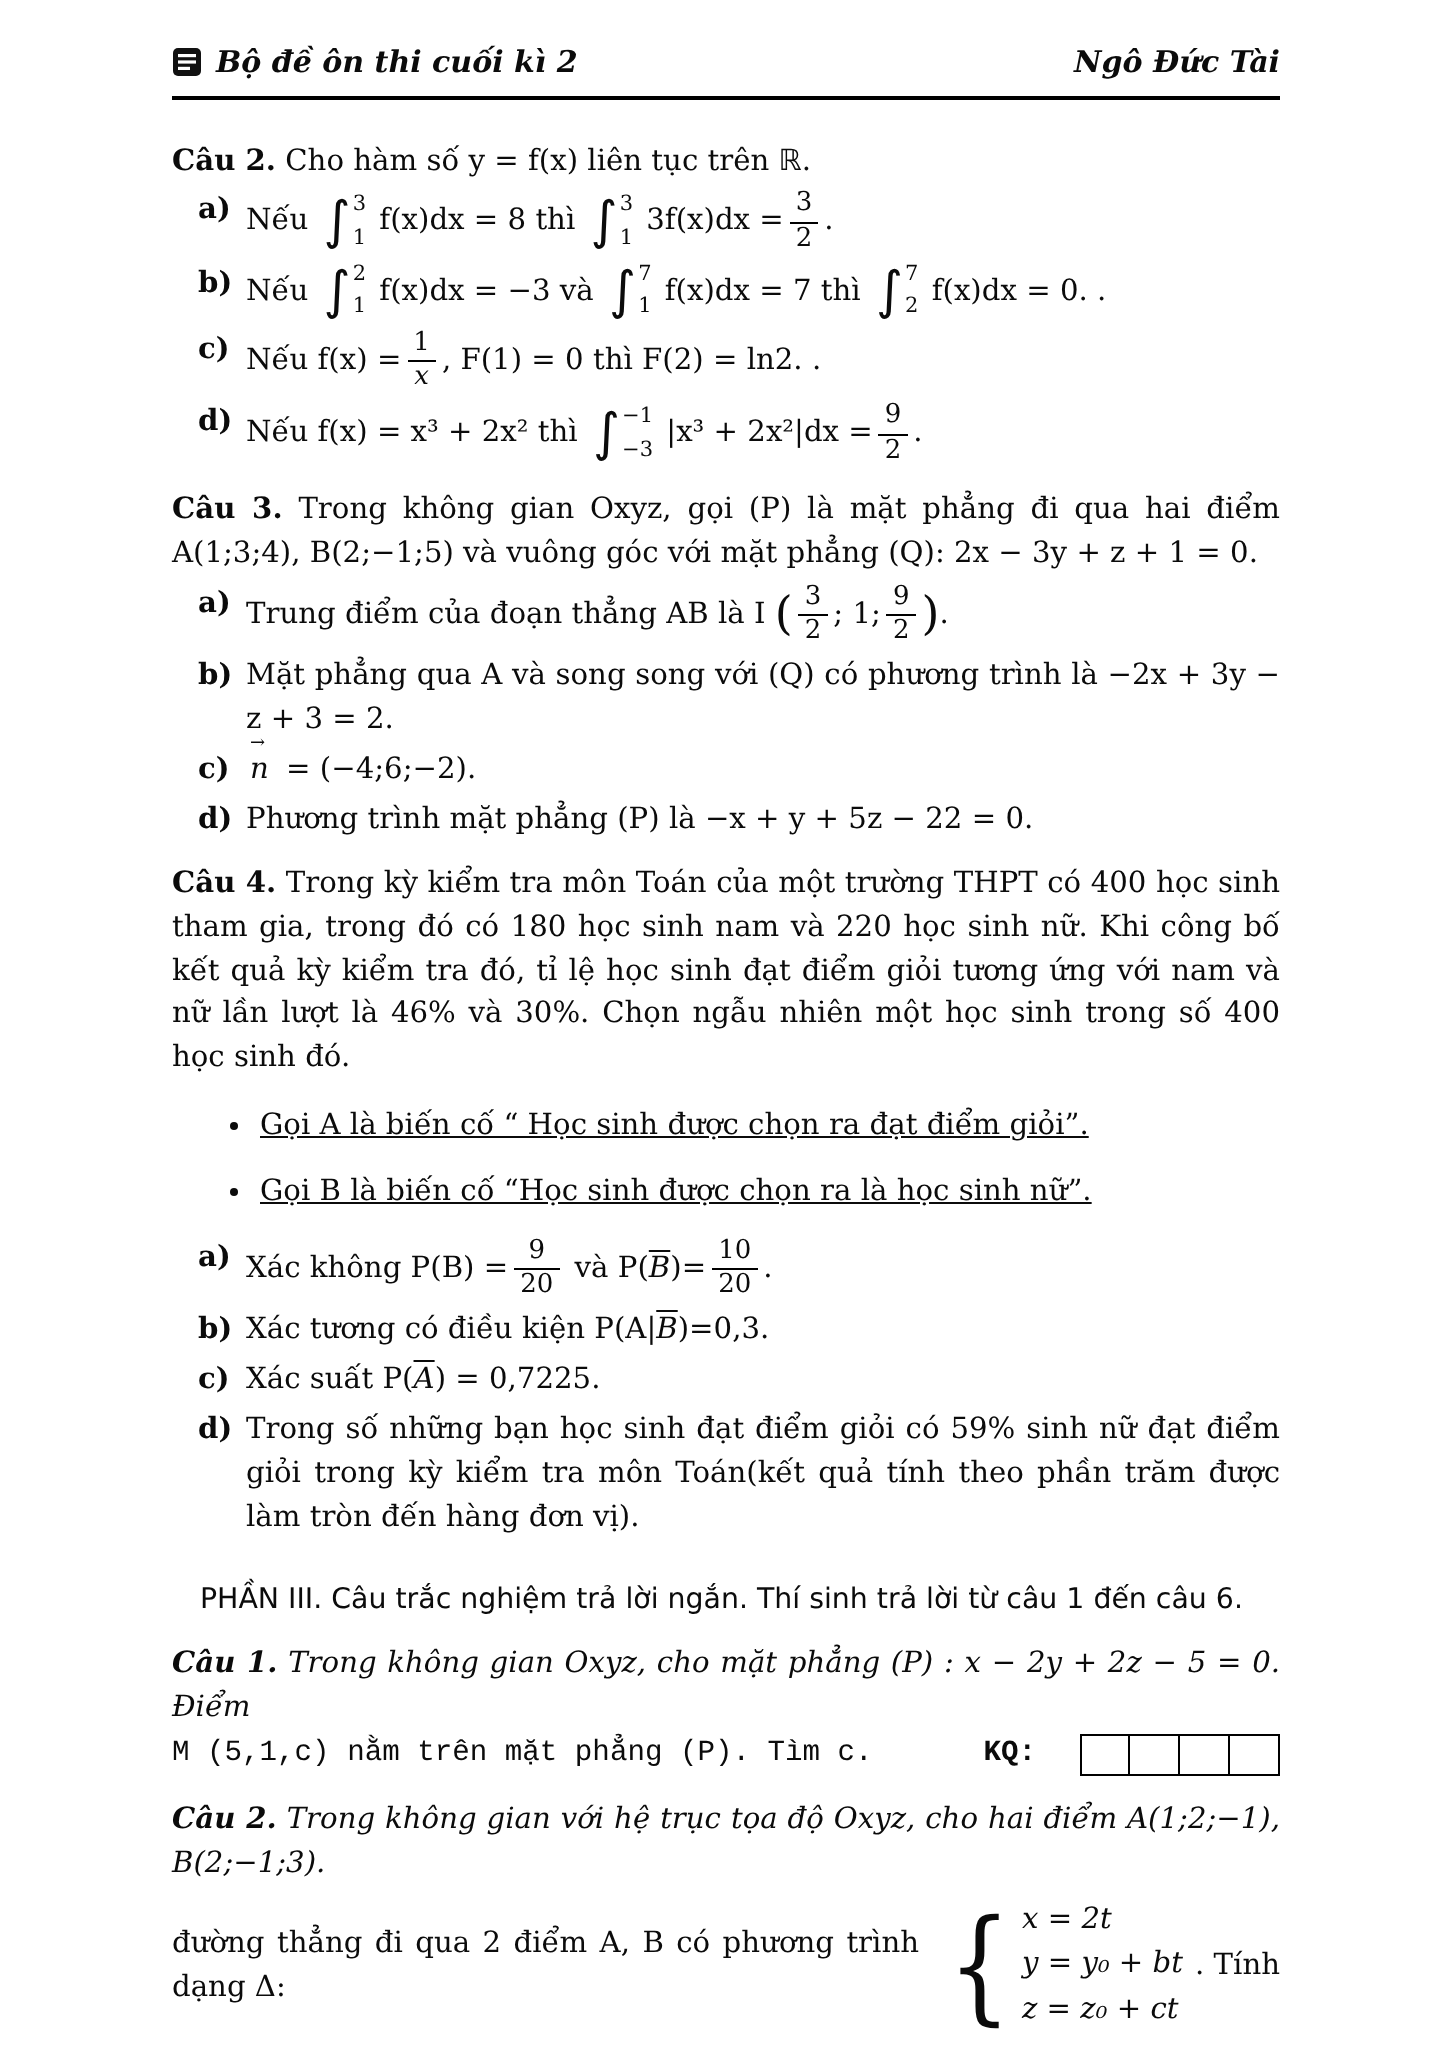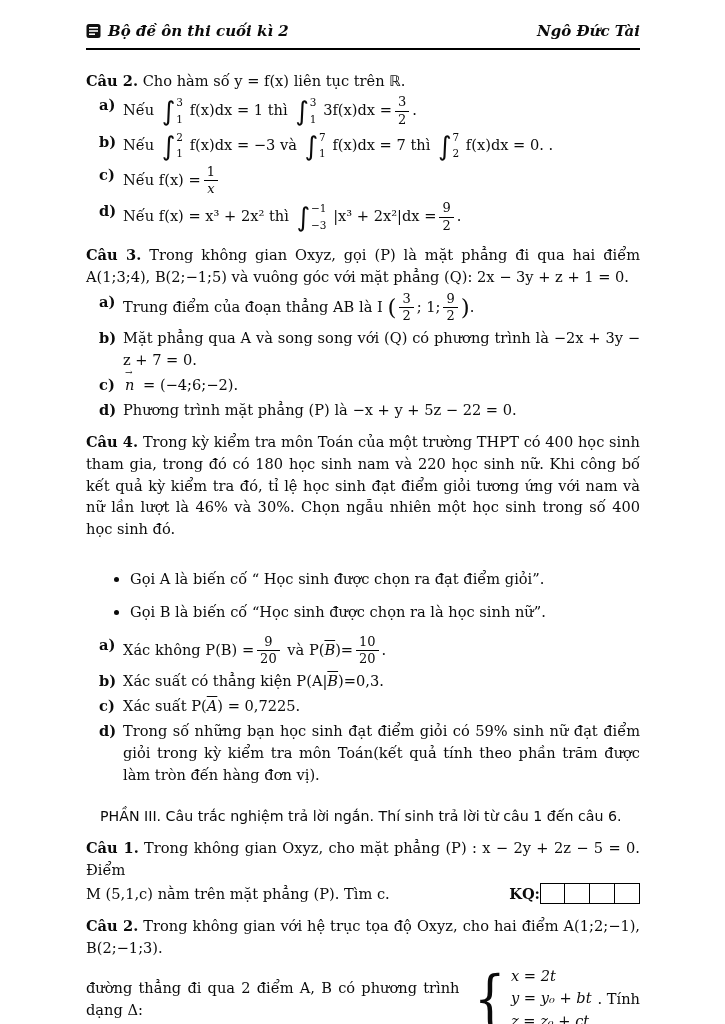--- a/index.html
+++ b/index.html
@@ -17,21 +17,21 @@
          font-style:italic; font-weight:bold; font-size:15px; padding-bottom:5px; }
   .hdr-left { display:flex; align-items:center; gap:7px; }
   .rule { border:none; border-top:2px solid #000; }
   .hdr-rule { margin-bottom:10px; }
 
   .content { flex:0 0 auto; }
 
   
   .q { margin-top:10px; }
   .qpara { text-align:justify; }
-  .jline { text-align:justify; text-align-last:justify; }
+  .jline { text-align:justify; text-align-last:justify;font-style:italic; }
   .qlabel { font-weight:bold; }
   .items { padding-left:13px; margin-top:2px; }
   .item { display:flex; margin-top:3px; }
   .item-label { font-weight:bold; flex:none; width:24px; }
   .item-body { display:block; flex:1; text-align:justify; }
 
   
   .ds { font-family:"DejaVu Sans", sans-serif; }
   .intg { display:inline-flex; align-items:center; vertical-align:middle; margin:0 2px 0 3px; }
   .int-sign { font-family:"DejaVu Sans", sans-serif; font-size:26px; line-height:1; }
@@ -43,30 +43,30 @@
           text-align:center; margin:0 3px; font-size:13px; line-height:1.25; }
   .frac .fn { padding:0 3px; border-bottom:1px solid #000; }
   .frac .fd { padding:0 3px; }
   .frac .it { font-style:italic; }
   .bigp { font-size:23px; vertical-align:middle; line-height:1; }
   .bar { text-decoration:overline; font-style:italic; }
   .vecw { position:relative; display:inline-block; font-style:italic; margin:0 4px 0 2px; }
   .vec-arrow { position:absolute; top:-8px; left:0; font-size:9px; font-style:normal; }
 
   
-  .bullets { list-style:disc; margin:28px 0 6px 18px; padding-left:26px; }
+  .bullets { list-style:disc; margin:12px 0 6px 18px; padding-left:26px;text-decoration:underline; }
   .bullets li { margin:11px 0; text-align:justify; }
 
   
   .part-title { font-family:"DejaVu Sans", sans-serif; font-weight:normal;
                 font-size:14.2px; margin-top:20px; padding-left:14px; }
 
   
-  .kq-row { display:flex; justify-content:space-between; align-items:center; margin-top:2px; }
-  .kq { display:flex; align-items:center; gap:0; }
+  .kq-row { display:flex; justify-content:space-between; align-items:center; margin-top:2px;font-family:Liberation Mono, monospace; }
+  .kq { display:flex; align-items:center; gap:22px; }
   .kq-label { font-weight:bold; }
   .boxes { display:flex; }
   .abox { width:25px; height:21px; border:1.2px solid #000; border-left:none; background:#fff; }
   .abox:first-child { border-left:1.2px solid #000; }
 
   
   .sys-row { display:flex; align-items:center; justify-content:space-between; margin-top:6px; }
   .sys-left { text-align:justify; padding-right:10px; }
   .sys-group { display:inline-flex; align-items:center; flex:none; }
   .brace { font-size:62px; line-height:1; transform:scaleX(0.8); margin-right:2px; }
@@ -104,21 +104,21 @@
           <span class="item-label">a)</span>
           <span class="item-body">
             <span>Nếu</span>
             <span class="intg">
                 <span class="int-sign">∫</span>
                 <span class="int-lims">
                   <span class="lim-t">3</span>
                   <span class="lim-b">1</span>
                 </span>
               </span>
-            <span>f(x)dx = 1 thì</span>
+            <span>f(x)dx = 8 thì</span>
             <span class="intg">
                 <span class="int-sign">∫</span>
                 <span class="int-lims">
                   <span class="lim-t">3</span>
                   <span class="lim-b">1</span>
                 </span>
               </span>
             <span>3f(x)dx =</span><span class="frac">
                 <span class="fn">3</span>
                 <span class="fd">2</span>
@@ -156,21 +156,21 @@
             <span>f(x)dx = 0. .</span>
           </span>
         </div>
 
         <div class="item">
           <span class="item-label">c)</span>
           <span class="item-body">
             <span>Nếu f(x) =</span><span class="frac">
                 <span class="fn">1</span>
                 <span class="fd it">x</span>
-              </span>
+              </span><span>, F(1) = 0 thì F(2) = ln2. .</span>
           </span>
         </div>
 
         <div class="item">
           <span class="item-label">d)</span>
           <span class="item-body">
             <span>Nếu f(x) = x³ + 2x² thì</span>
             <span class="intg">
                 <span class="int-sign">∫</span>
                 <span class="int-lims">
@@ -202,21 +202,21 @@
                 <span class="fd">2</span>
               </span><span>; 1;</span><span class="frac">
                 <span class="fn">9</span>
                 <span class="fd">2</span>
               </span><span class="bigp">)</span><span>.</span>
           </span>
         </div>
 
         <div class="item">
           <span class="item-label">b)</span>
-          <span class="item-body">Mặt phẳng qua A và song song với (Q) có phương trình là −2x + 3y − z + 7 = 0.</span>
+          <span class="item-body">Mặt phẳng qua A và song song với (Q) có phương trình là −2x + 3y − z + 3 = 2.</span>
         </div>
 
         <div class="item">
           <span class="item-label">c)</span>
           <span class="item-body">
             <span class="vecw"><span class="vec-arrow">→</span><span>n</span></span>
             <span>= (−4;6;−2).</span>
           </span>
         </div>
 
@@ -249,21 +249,21 @@
             <span>và P(</span><span class="bar">B</span><span>)=</span><span class="frac">
                 <span class="fn">10</span>
                 <span class="fd">20</span>
               </span><span>.</span>
           </span>
         </div>
 
         <div class="item">
           <span class="item-label">b)</span>
           <span class="item-body">
-            <span>Xác suất có thẳng kiện P(A|</span><span class="bar">B</span><span>)=0,3.</span>
+            <span>Xác tương có điều kiện P(A|</span><span class="bar">B</span><span>)=0,3.</span>
           </span>
         </div>
 
         <div class="item">
           <span class="item-label">c)</span>
           <span class="item-body">
             <span>Xác suất P(</span><span class="bar">A</span><span>) = 0,7225.</span>
           </span>
         </div>
 

